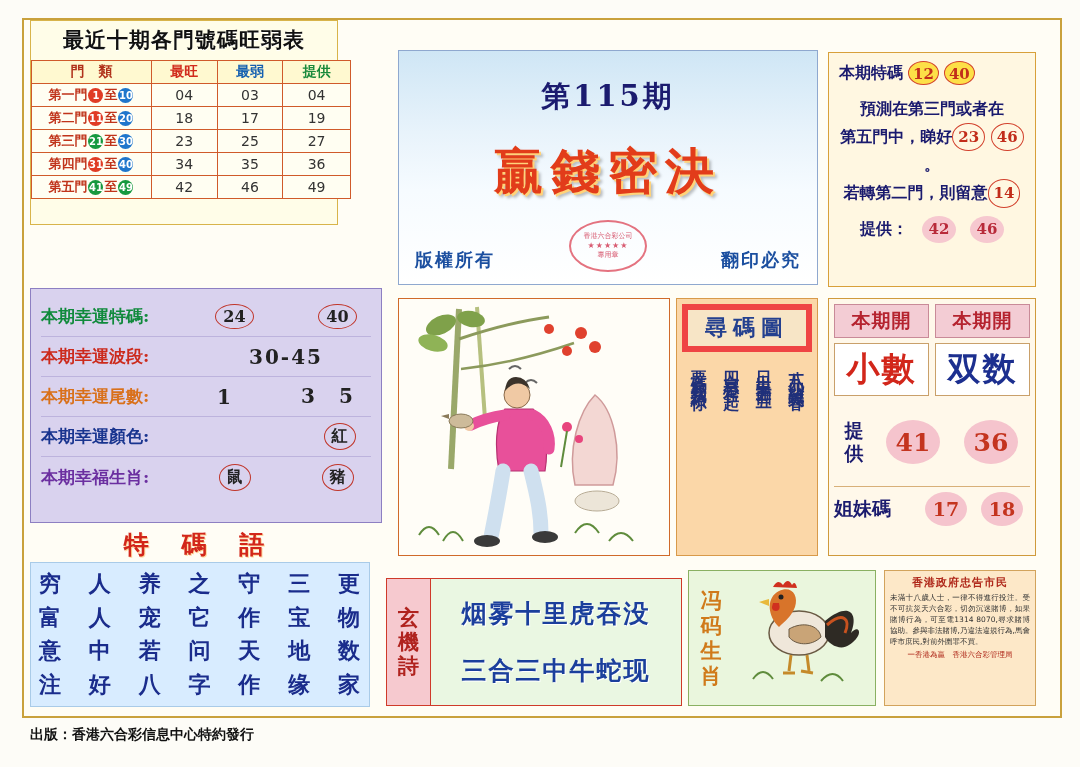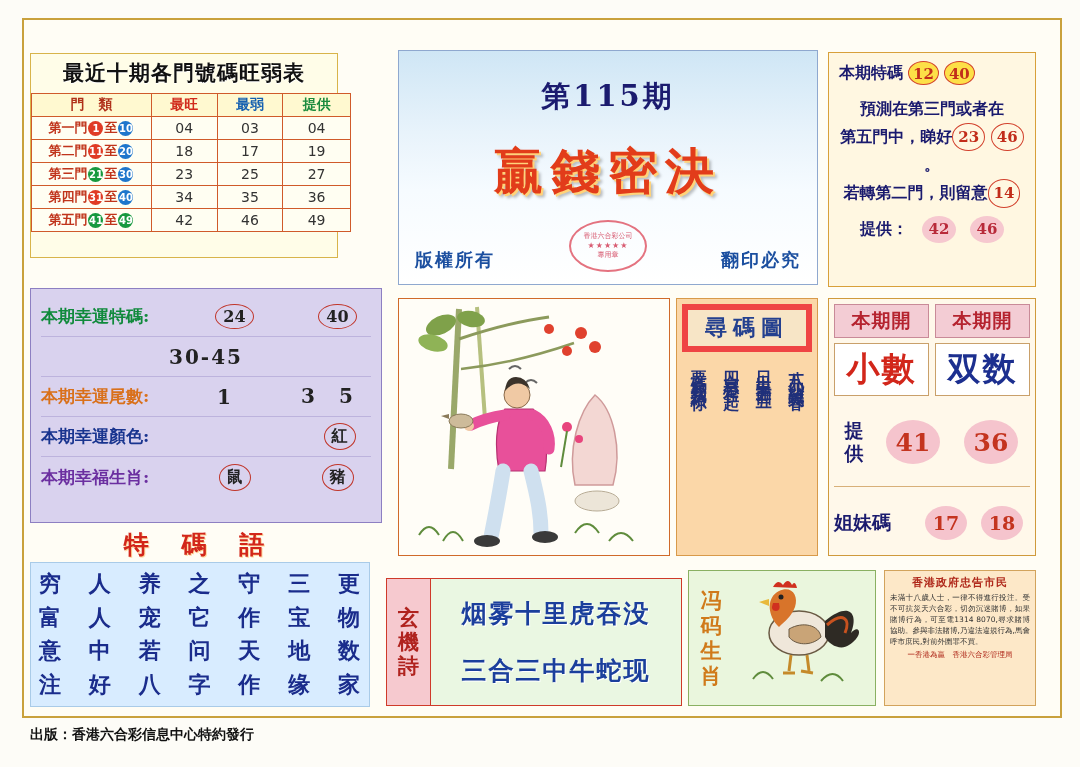--- a/index.html
+++ b/index.html
@@ -18,21 +18,20 @@
   .frame {
     position:absolute; left:22px; top:18px; width:1040px; height:700px;
     border:2px solid #c9a13c;
     background:#fffdf5;
   }
   
   .tbl-block {
     position:absolute; left:30px; top:20px; width:308px; height:205px;
     background:#fffde8;
     border:1.5px solid #d8b44a;
-    margin-top:33px;
   }
   .tbl-title {
     text-align:center;
     font-family:"DejaVu Serif", serif;
     font-weight:bold;
     font-size:21px;
     color:#111;
     letter-spacing:1px;
     padding-top:5px;
     text-shadow:0 1px 0 #fff;
@@ -232,21 +231,21 @@
     font-family:"DejaVu Serif", serif; font-weight:bold; font-size:19px; color:#1b1b6e;
     line-height:1.2;
   }
   .rbox .nums { flex:1; display:flex; align-items:center; justify-content:space-around; }
   .num-pink {
     width:54px; height:44px; border-radius:50%; background:#f5c4cd;
     display:flex; align-items:center; justify-content:center;
     font-family:"DejaVu Serif", serif; font-weight:bold; font-size:25px; color:#c4341f;
   }
   .rbox .sisrow {
-    margin-top:4px; display:flex; align-items:center; border-top:1px solid #d8b079; padding-top:19px;
+    margin-top:4px; display:flex; align-items:center; border-top:1px solid #d8b079; padding-top:5px;
   }
   .rbox .sislab {
     font-family:"DejaVu Serif", serif; font-weight:bold; font-size:19px; color:#1b1b6e;
     width:84px;
   }
   .rbox .sisnums { flex:1; display:flex; justify-content:space-around; }
   .sis-c {
     width:42px; height:34px; border-radius:50%; background:#f5c4cd;
     display:flex; align-items:center; justify-content:center;
     font-family:"DejaVu Serif", serif; font-weight:bold; font-size:19px; color:#c4341f;
@@ -410,20 +409,21 @@
 
   <div class="lucky">
     <div class="row">
       <div class="lab c-green">本期幸運特碼:</div>
       <div class="vals">
         <span class="circ-o">24</span>
         <span class="circ-o">40</span>
       </div>
     </div>
     <div class="row">
+      <div class="lab c-red">本期幸運波段:</div>
       <div class="vals">
         <span class="val-plain">30-45</span>
       </div>
     </div>
     <div class="row">
       <div class="lab c-orange">本期幸運尾數:</div>
       <div class="vals">
         <span class="val-plain">1</span>
         <span class="val-plain">3　5</span>
       </div>

